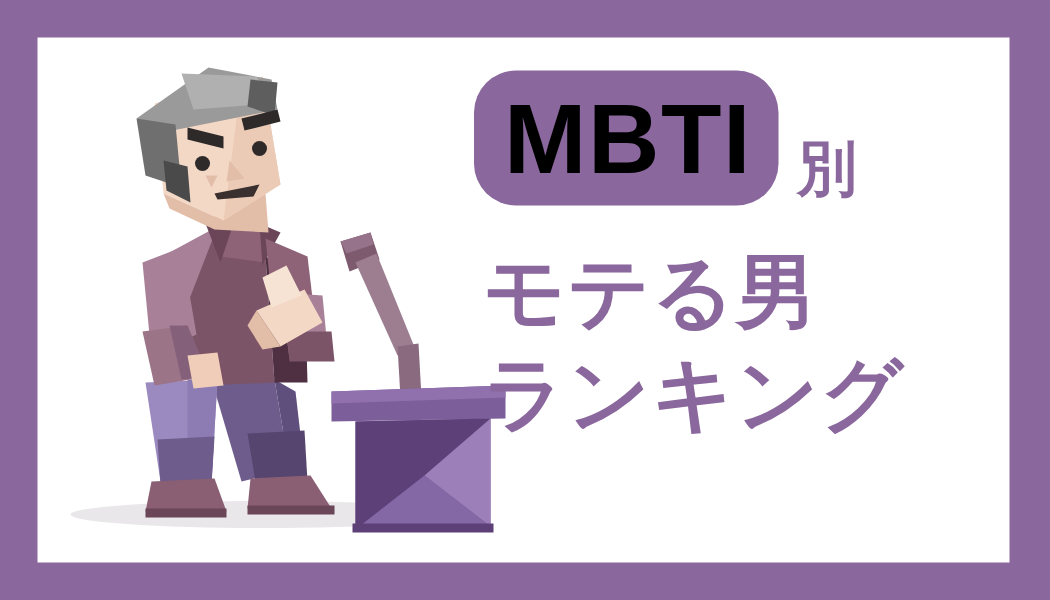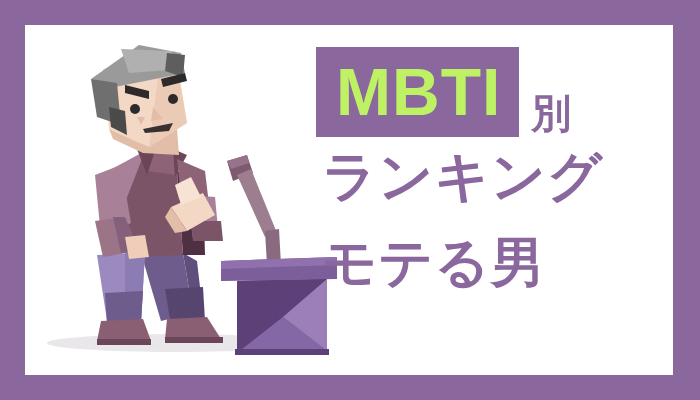--- a/index.html
+++ b/index.html
@@ -54,30 +54,31 @@
   }
 
   #badge-row {
     display: flex;
     align-items: flex-end;
     height: 92px;
   }
 
   #mbti-badge {
     background: #8a679c;
-    color: #bef264;
+    color: #000000;
     font-size: 66px;
     font-weight: bold;
     letter-spacing: 1px;
     line-height: 90px;
     height: 90px;
     padding: 0 18px 0 20px;
     box-sizing: border-box;
     white-space: nowrap;
     font-family: "Liberation Sans", "DejaVu Sans", sans-serif;
+    border-radius: 28px;
   }
 
   #betsu {
     color: #8a679c;
     font-size: 40px;
     font-weight: bold;
     line-height: 1;
     padding-left: 12px;
     padding-bottom: 4px;
     white-space: nowrap;
@@ -193,19 +194,19 @@
       </svg>
     </div>
 
     <div id="text-block">
 
       <div id="badge-row">
         <div id="mbti-badge">MBTI</div>
         <div id="betsu">別</div>
       </div>
 
+      <div id="line-1" class="jp-line">モテる男</div>
+
       <div id="line-2" class="jp-line">ランキング</div>
-
-      <div id="line-1" class="jp-line">モテる男</div>
     </div>
 
   </div>
 </div>
 
 </body></html>

